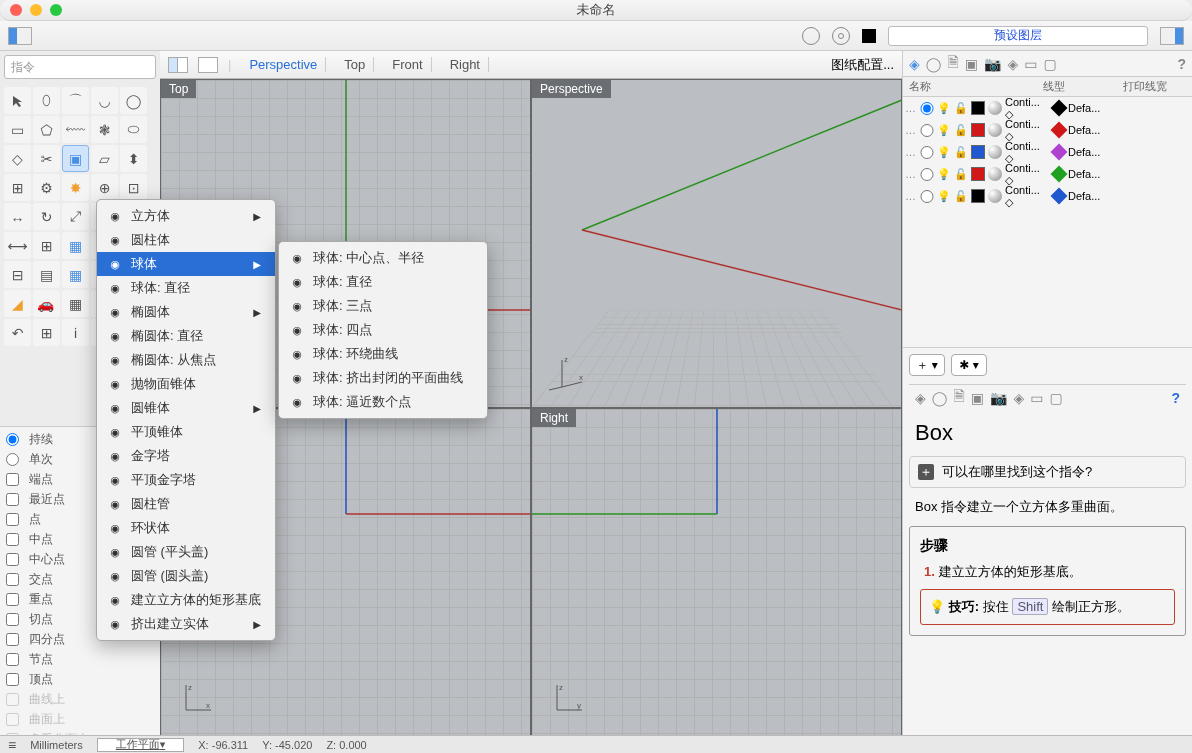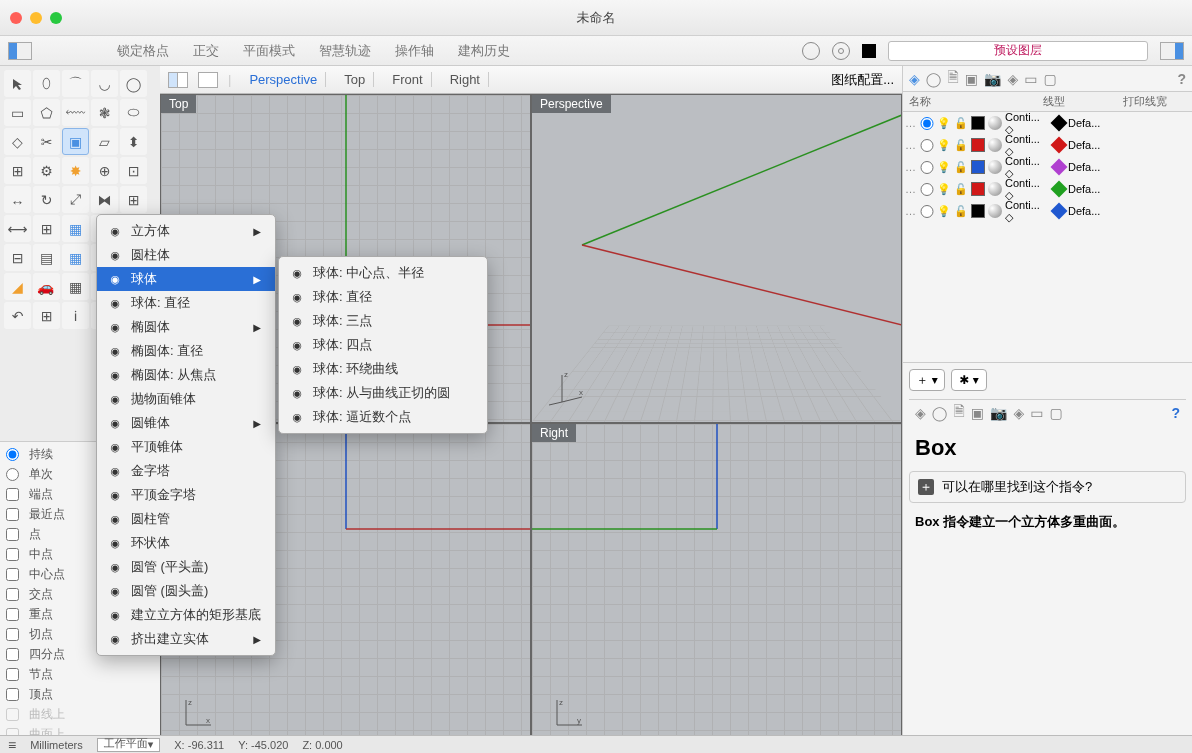--- a/index.html
+++ b/index.html
@@ -1,31 +1,31 @@
 <!DOCTYPE html>
 <html><head>
 <meta charset="utf-8">
 <style>
 * { margin: 0; padding: 0; box-sizing: border-box; font-family: -apple-system, "Helvetica Neue", Arial, sans-serif; }
 body { width: 1192px; height: 753px; background: #ececec; overflow: hidden; font-size: 12px; position: relative; }
 
 
-.titlebar { height: 36px; background: linear-gradient(#f6f6f6, #e8e8e8); display: flex; align-items: center; position: relative; border-bottom: 1px solid #d0d0d0; }
+.titlebar { height: 21px; background: linear-gradient(#f6f6f6, #e8e8e8); display: flex; align-items: center; position: relative; border-bottom: 1px solid #d0d0d0; border-radius: 10px; }
 .traffic-lights { display: flex; gap: 8px; padding-left: 10px; }
 .traffic-light { width: 12px; height: 12px; border-radius: 50%; }
 .tl-red { background: #ff5f57; }
 .tl-yellow { background: #ffbd2e; }
 .tl-green { background: #28c940; }
 .title { position: absolute; left: 50%; transform: translateX(-50%); font-size: 13px; color: #444; }
 
 
 .menubar { height: 30px; background: linear-gradient(#f6f6f6, #ececec); display: flex; align-items: center; border-bottom: 1px solid #ccc; font-size: 13px; color: #777; padding: 0 8px; }
 .menubar-left { display: flex; gap: 24px; padding-left: 85px; }
 .menubar-right { margin-left: auto; display: flex; align-items: center; gap: 12px; }
-.layer-input { width: 260px; height: 20px; background: #fff; border: 1px solid #bbb; border-radius: 3px; text-align: center; font-size: 12px; color: #be185d; display: flex; align-items: center; justify-content: center; }
+.layer-input { width: 260px; height: 20px; background: #fff; border: 1px solid #bbb; border-radius: 3px; text-align: center; font-size: 12px; color: #1d4ed8; display: flex; align-items: center; justify-content: center; }
 .sidebar-toggle { width: 24px; height: 18px; border: 1px solid #aaa; background: #f0f0f0; display: flex; }
 .sidebar-toggle .pane { width: 8px; background: #4a90e2; }
 
 
 .main { display: flex; height: 685px; }
 .left-col { width: 160px; display: flex; flex-direction: column; }
 .center-col { flex: 1; display: flex; flex-direction: column; position: relative; }
 .right-col { width: 290px; display: flex; flex-direction: column; background: #f4f4f4; border-left: 1px solid #ccc; }
 
 
@@ -76,81 +76,76 @@
 .layer-row .swatch { width: 14px; height: 14px; border: 1px solid #666; }
 .layer-row .ball { width: 14px; height: 14px; border-radius: 50%; background: radial-gradient(circle at 30% 30%, #fff, #888); }
 .layer-row .type { width: 45px; font-size: 11px; }
 .layer-row .diamond { width: 12px; height: 12px; transform: rotate(45deg); }
 .layer-row .def { font-size: 11px; }
 
 
 .help-panel { border-top: 1px solid #ccc; padding: 6px; flex: 1; display: flex; flex-direction: column; gap: 6px; overflow: hidden; }
 .help-toolbar { display: flex; gap: 6px; height: 24px; }
 .help-btn { width: 36px; height: 22px; border: 1px solid #aaa; border-radius: 4px; background: #fff; display: flex; align-items: center; justify-content: center; }
-.help-title { font-size: 22px; font-weight: bold; padding: 4px 6px; }
+.help-title { font-size: 22px; font-weight: normal; padding: 4px 6px; }
 .help-expand { border: 1px solid #ccc; border-radius: 4px; padding: 6px 8px; display: flex; gap: 8px; align-items: center; font-size: 13px; }
 .help-box { border: 1px solid #999; border-radius: 4px; padding: 10px; display: flex; gap: 8px; align-items: center; font-size: 13px; color: #2a6fd6; }
 .help-box .icon { width: 28px; height: 28px; background: linear-gradient(#4a90e2, #2a6fd6); border-radius: 3px; }
-.help-desc { font-size: 13px; padding: 4px 6px; font-weight: bold; }
+.help-desc { font-size: 13px; padding: 4px 6px; }
 .help-steps { border: 1px solid #999; border-radius: 3px; padding: 10px; }
 .help-steps-title { font-weight: bold; font-size: 14px; margin-bottom: 8px; }
 .help-step { font-size: 13px; margin-left: 4px; }
 .help-step .num { color: #c04030; font-weight: bold; margin-right: 4px; }
 .help-tip { border: 1px solid #c04030; border-radius: 3px; padding: 8px; margin-top: 8px; font-size: 13px; }
 .help-tip .shift { background: #e8e8ff; border: 1px solid #aab; padding: 0 4px; border-radius: 2px; color: #556; }
 
 
 .statusbar { position: absolute; bottom: 0; left: 0; right: 0; height: 18px; background: #e8e8e8; border-top: 1px solid #bbb; display: flex; align-items: center; font-size: 11px; color: #555; padding: 0 8px; gap: 14px; }
 .statusbar .cmd { flex: 1; }
-.statusbar .sel { background: #fff; border: 1px solid #aaa; padding: 0 6px; height: 14px; display: flex; align-items: flex-end; }
+.statusbar .sel { background: #fff; border: 1px solid #aaa; padding: 0 18px; height: 14px; display: flex; align-items: center; text-decoration: underline; }
 
 svg { display: block; }
 </style>
 </head>
 <body>
 
 <div class="titlebar">
   <div class="traffic-lights">
     <div class="traffic-light tl-red"></div>
     <div class="traffic-light tl-yellow"></div>
     <div class="traffic-light tl-green"></div>
   </div>
   <div class="title">未命名</div>
 </div>
 
 <div class="menubar">
   <span class="sidebar-toggle">
       <span class="pane"></span>
     </span>
-  <div class="menubar-left">
-    <span>锁定格点</span>
-    <span>正交</span>
-    <span>平面模式</span>
-    <span>智慧轨迹</span>
-    <span>操作轴</span>
-    <span>建构历史</span>
-  </div>
   <div class="menubar-right">
     <span style="width:18px;height:18px;border:1.5px solid #888;border-radius:50%;display:inline-block;"></span>
     <span style="width:18px;height:18px;border:1.5px solid #888;border-radius:50%;display:inline-flex;align-items:center;justify-content:center;">
         <span style="width:6px;height:6px;border:1px solid #888;border-radius:50%;"></span>
       </span>
     <span style="width:14px;height:14px;background:#000;"></span>
     <div class="layer-input">
         <span>预设图层</span>
       </div>
     <span class="sidebar-toggle" style="justify-content:flex-end;">
         <span class="pane"></span>
       </span>
   </div>
 </div>
 
 <div class="main">
 
   <div class="left-col">
+    <div class="cmd-input">
+        <span>指令</span>
+      </div>
     <div class="toolpalette">
 
       <div class="toolbtn">
           <svg width="14" height="14">
             <path d="M2 2 L2 12 L5 9 L8 13 L10 12 L7 8 L11 8 Z" fill="#555"></path>
           </svg>
         </div>
       <div class="toolbtn">⬯</div>
       <div class="toolbtn">⌒</div>
       <div class="toolbtn">◡</div>
@@ -440,21 +435,21 @@
         <div class="ctx-item">
           <span class="ctx-icon">◉</span>
           <span>球体: 四点</span>
         </div>
         <div class="ctx-item">
           <span class="ctx-icon">◉</span>
           <span>球体: 环绕曲线</span>
         </div>
         <div class="ctx-item">
           <span class="ctx-icon">◉</span>
-          <span>球体: 从与曲线正切的圆</span>
+          <span>球体: 挤出封闭的平面曲线</span>
         </div>
         <div class="ctx-item">
           <span class="ctx-icon">◉</span>
           <span>球体: 逼近数个点</span>
         </div>
       </div>
   </div>
 
   <div class="right-col">
     <div class="panel-icons">
@@ -548,20 +543,31 @@
         <span>▭</span>
         <span>▢</span>
         <span style="margin-left:auto;font-weight:bold;color:#2a6fd6;">?</span>
       </div>
       <div class="help-title">Box</div>
       <div class="help-expand">
         <span style="width:16px;height:16px;background:#555;color:#fff;display:inline-flex;align-items:center;justify-content:center;border-radius:2px;">＋</span>
         <span>可以在哪里找到这个指令?</span>
       </div>
       <div class="help-desc">Box 指令建立一个立方体多重曲面。</div>
+      <div class="help-steps">
+        <div class="help-steps-title">步骤</div>
+        <div class="help-step"><span class="num">1.</span><span>建立立方体的矩形基底。</span></div>
+        <div class="help-tip">
+          <span style="color:#f0c040;">💡</span>
+          <b>技巧:</b>
+          <span>按住</span>
+          <span class="shift">Shift</span>
+          <span>绘制正方形。</span>
+        </div>
+      </div>
     </div>
   </div>
 </div>
 
 <div class="statusbar">
   <span style="font-size:14px;">≡</span>
   <span>Millimeters</span>
   <span class="sel"><span>工作平面</span> ▾</span>
   <span>X: -96.311</span>
   <span>Y: -45.020</span>

